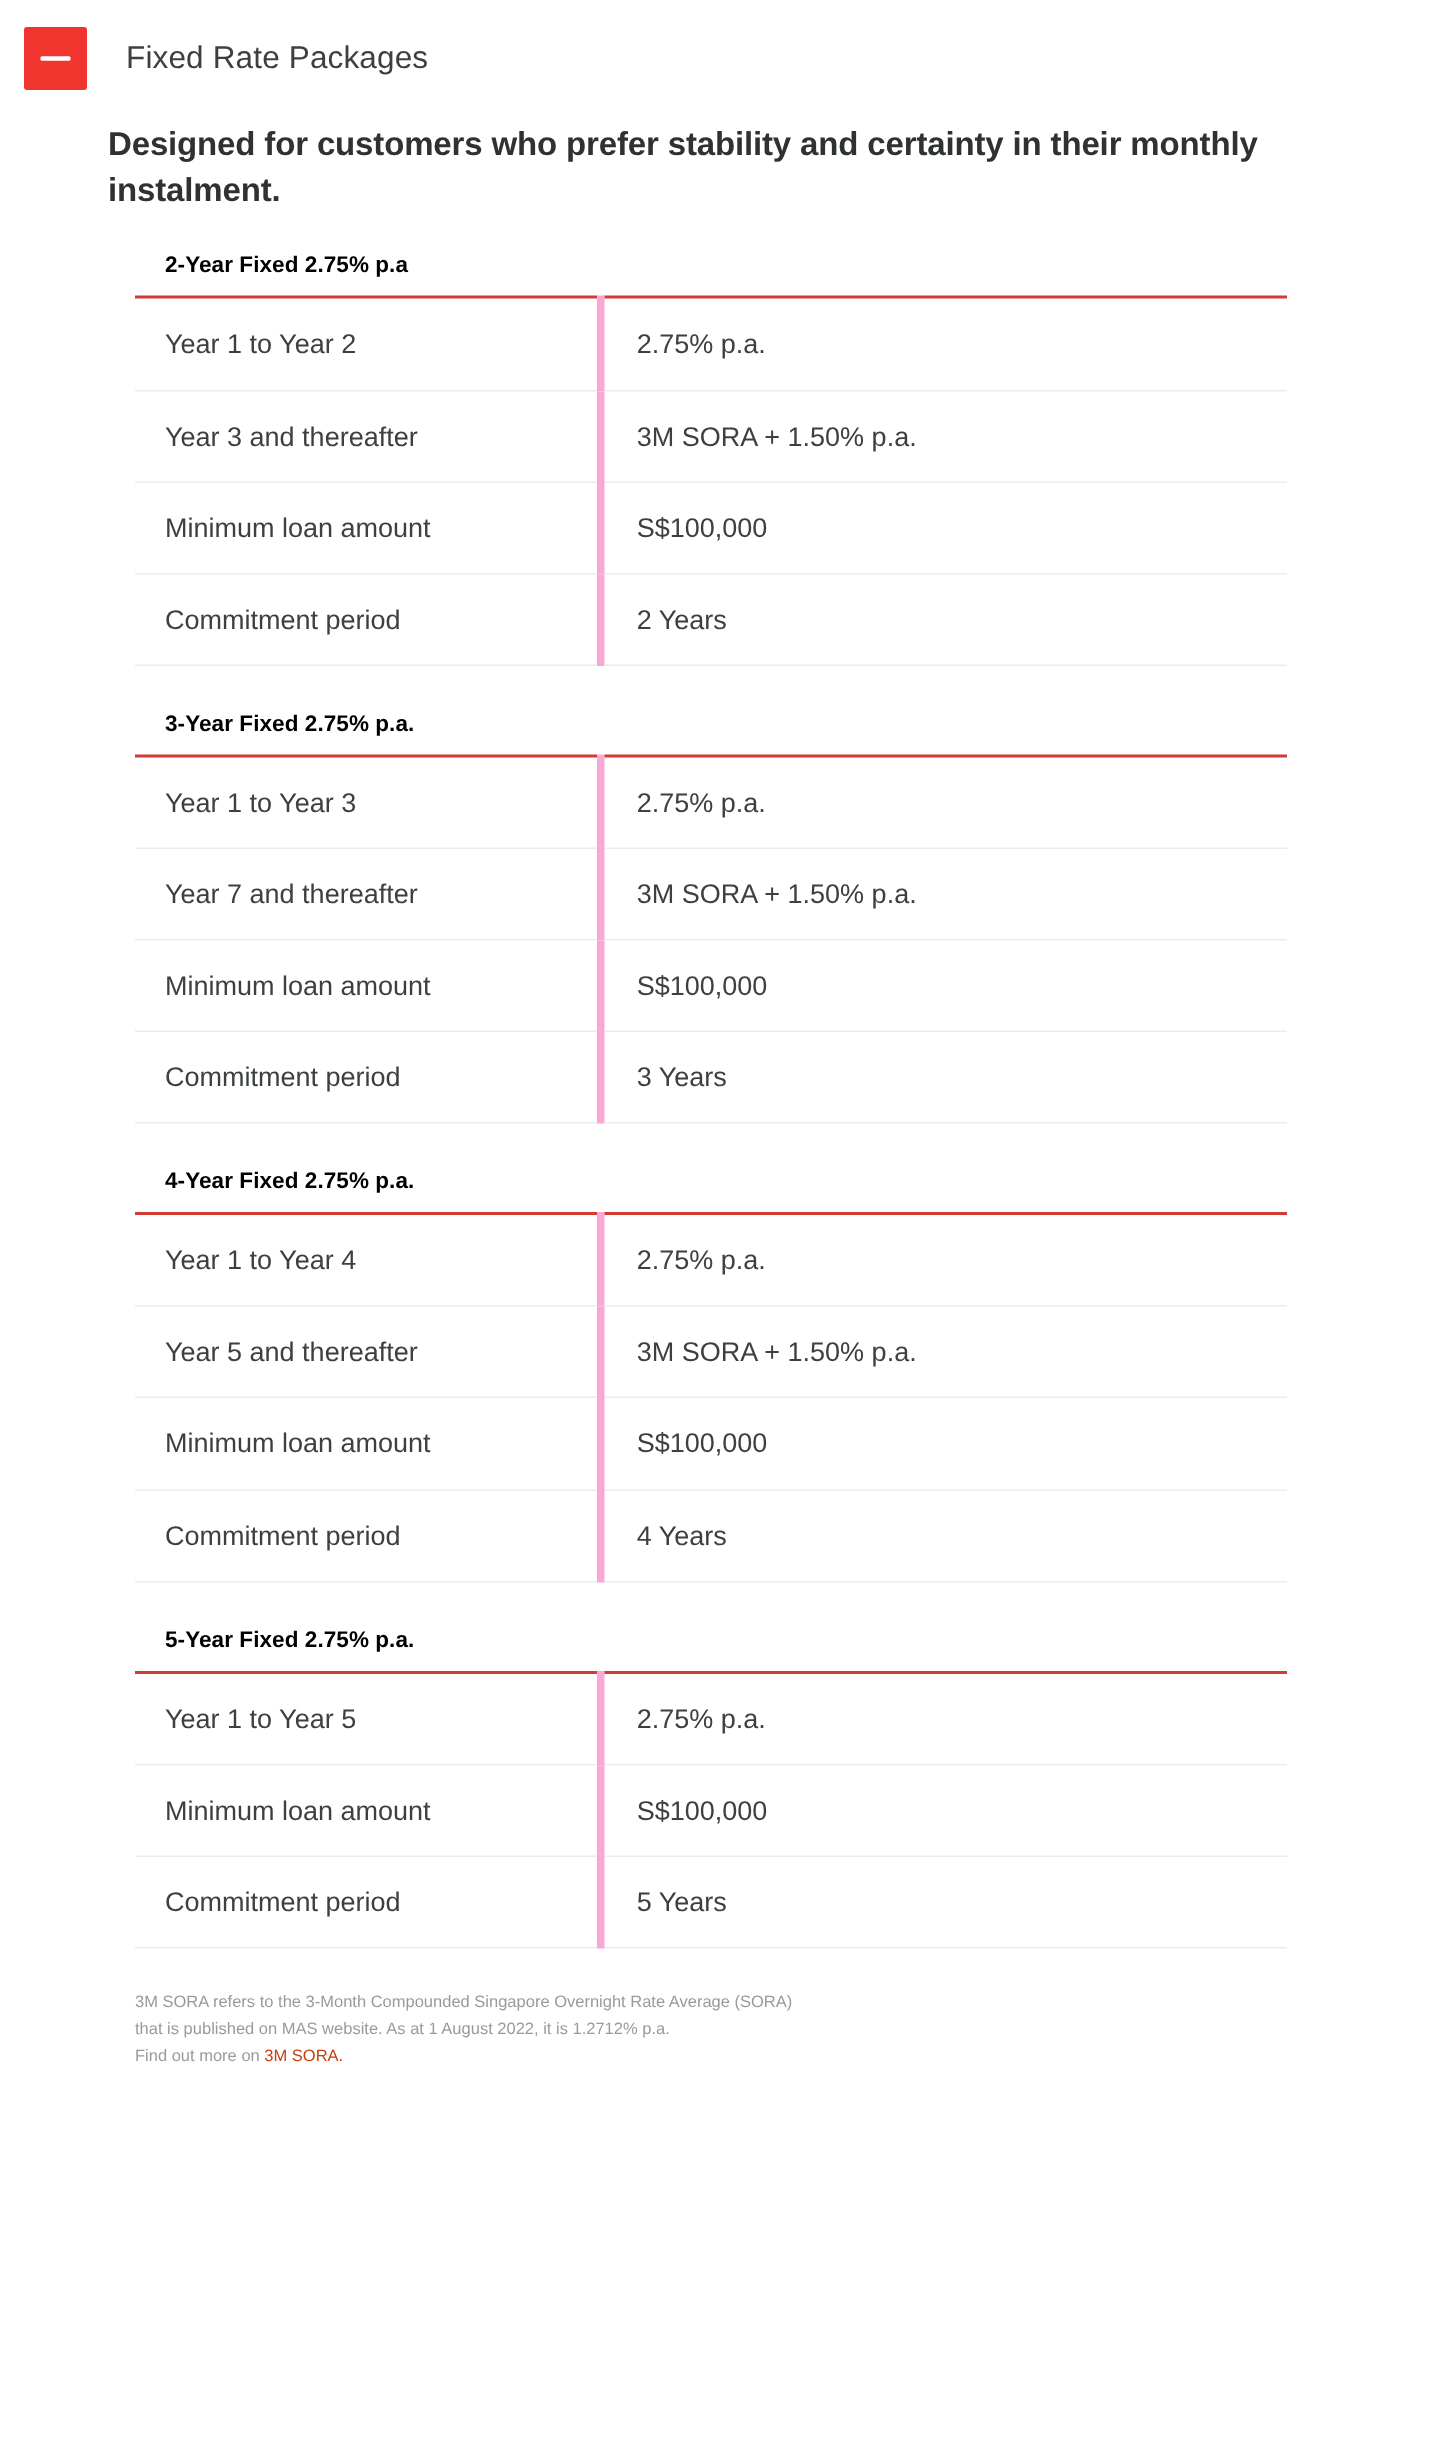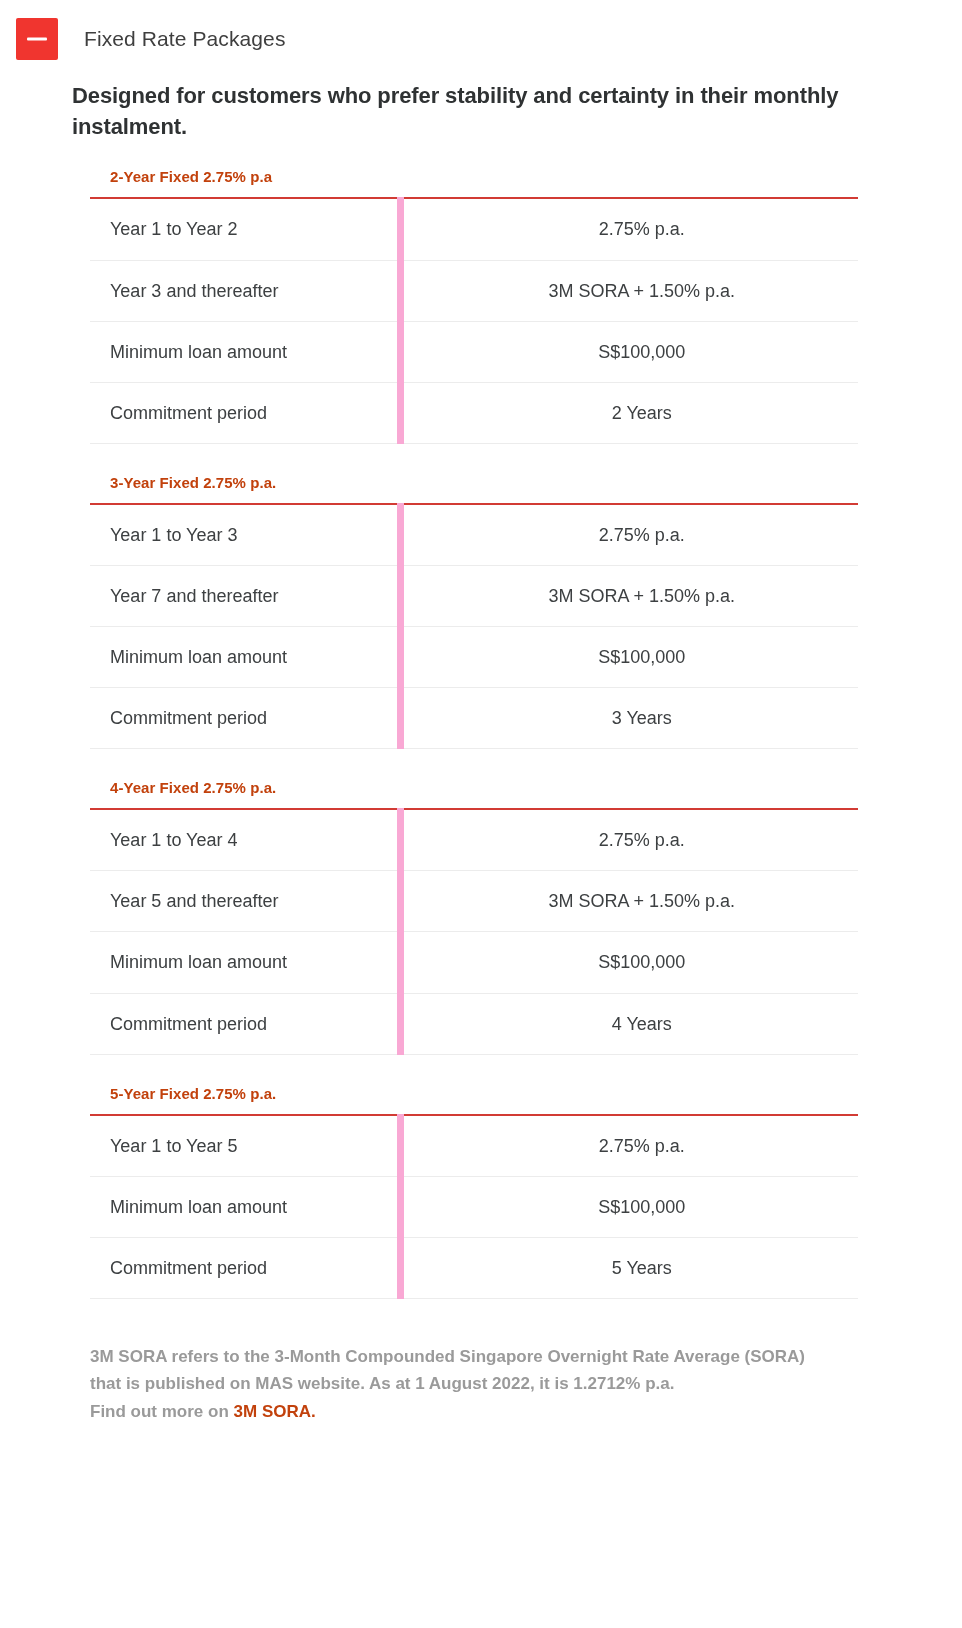--- a/index.html
+++ b/index.html
@@ -81,61 +81,59 @@
   .rate-section {
     margin-top: 30px;
     width: 768px;
     margin-left: 18px;
   }
   .rate-section:first-of-type { margin-top: 26px; }
 
   .section-title {
     font-size: 15px;
     font-weight: bold;
-    color: #c2410c;
+    color: #000000;
     padding: 0 0 12px 20px;
     letter-spacing: 0.05px;
   }
 
   table.rate-table {
     width: 100%;
     border-collapse: collapse;
     border-top: 2px solid #D23B34;
     table-layout: fixed;
   }
   table.rate-table td {
     border-bottom: 1px solid #ececec;
     font-size: 18px;
     color: #3d4042;
     padding: 17px 0 17px 20px;
     vertical-align: top;
     line-height: 1.45;
   }
   table.rate-table td.label-cell {
     width: 310px;
-    border-right: 7px solid #f9a8d4;
+    border-right: 5px solid #f9a8d4;
     margin-top: 12px;
   }
   table.rate-table td.value-cell {
     padding-left: 22px;
-    text-align: center;
   }
   table.rate-table tr:last-child td {
     border-bottom: 1px solid #ececec;
   }
 
   
   .footnote {
-    margin-top: 44px;
+    margin-top: 28px;
     margin-left: 18px;
     width: 790px;
-    font-size: 17px;
+    font-size: 11px;
     line-height: 1.62;
     color: #9a9a9a;
-    font-weight: bold;
   }
   .footnote a.sora-link {
     color: #c2410c;
     text-decoration: none;
   }
   .footnote .line { display: block; }
 </style>
 </head>
 <body>
 

